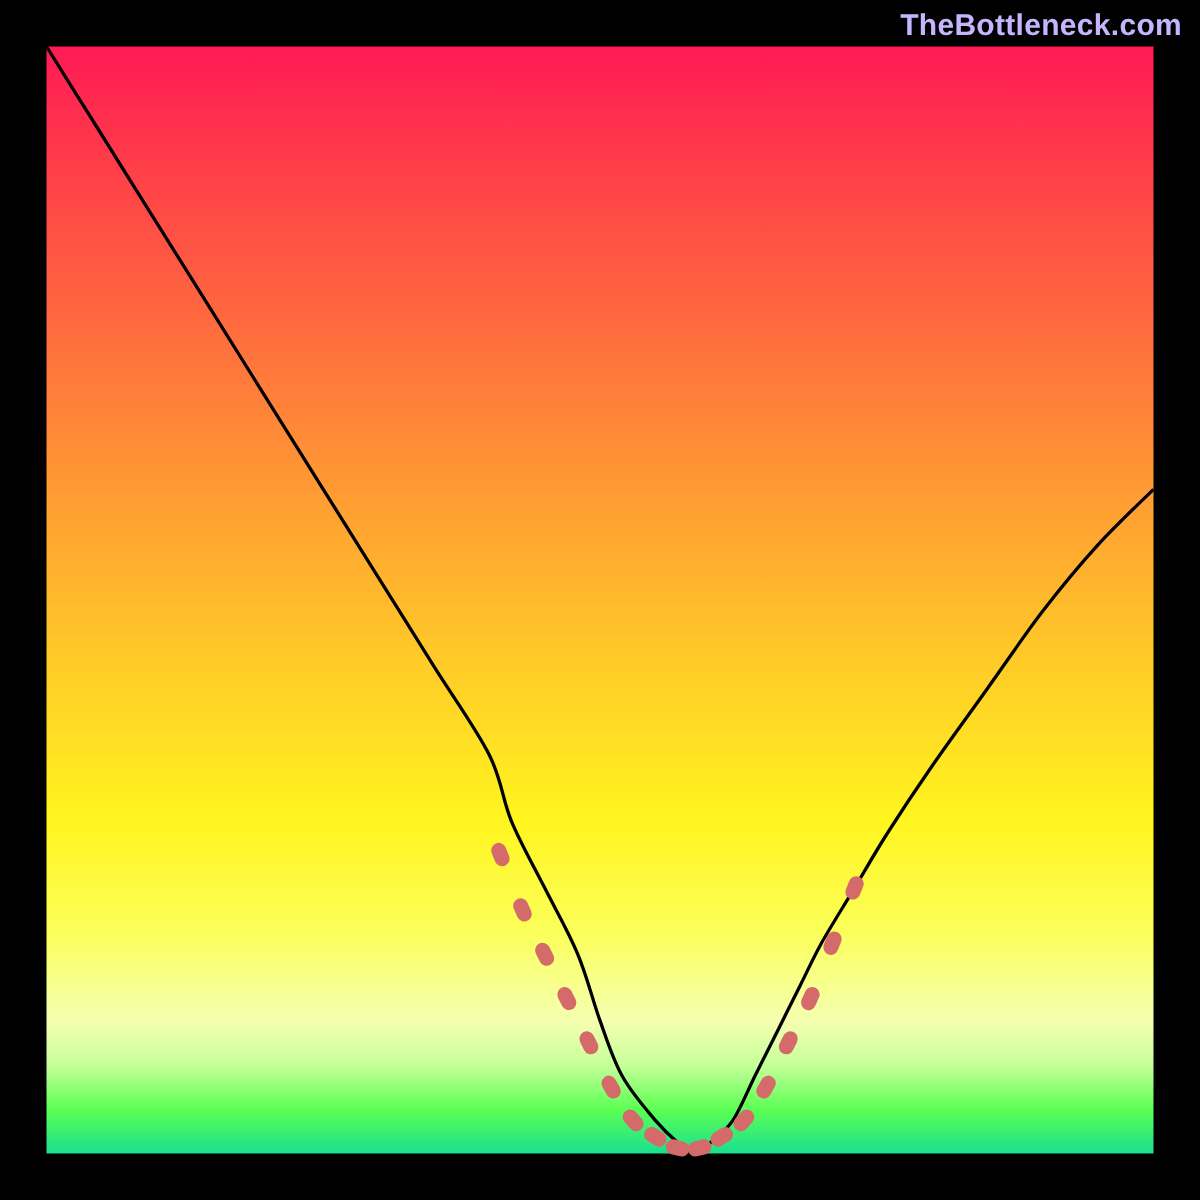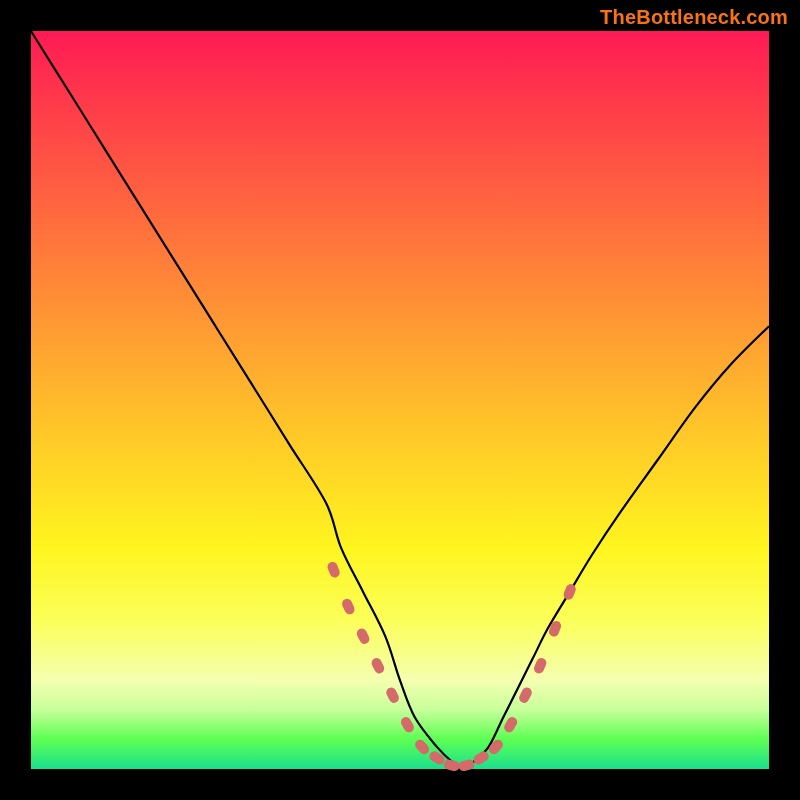--- a/index.html
+++ b/index.html
@@ -38,21 +38,21 @@
       #5cff53 96%,
       #1adf8e 100%);
   }
   .watermark {
     position: absolute;
     top: 6px;
     right: 12px;
     font-family: Arial, Helvetica, sans-serif;
     font-size: 20px;
     font-weight: 600;
-    color: #f97316;
+    color: #c4b5fd;
     letter-spacing: 0.2px;
     user-select: none;
   }
   svg.curve {
     position: absolute;
     left: 0;
     top: 0;
     width: 738px;
     height: 738px;
     overflow: visible;

